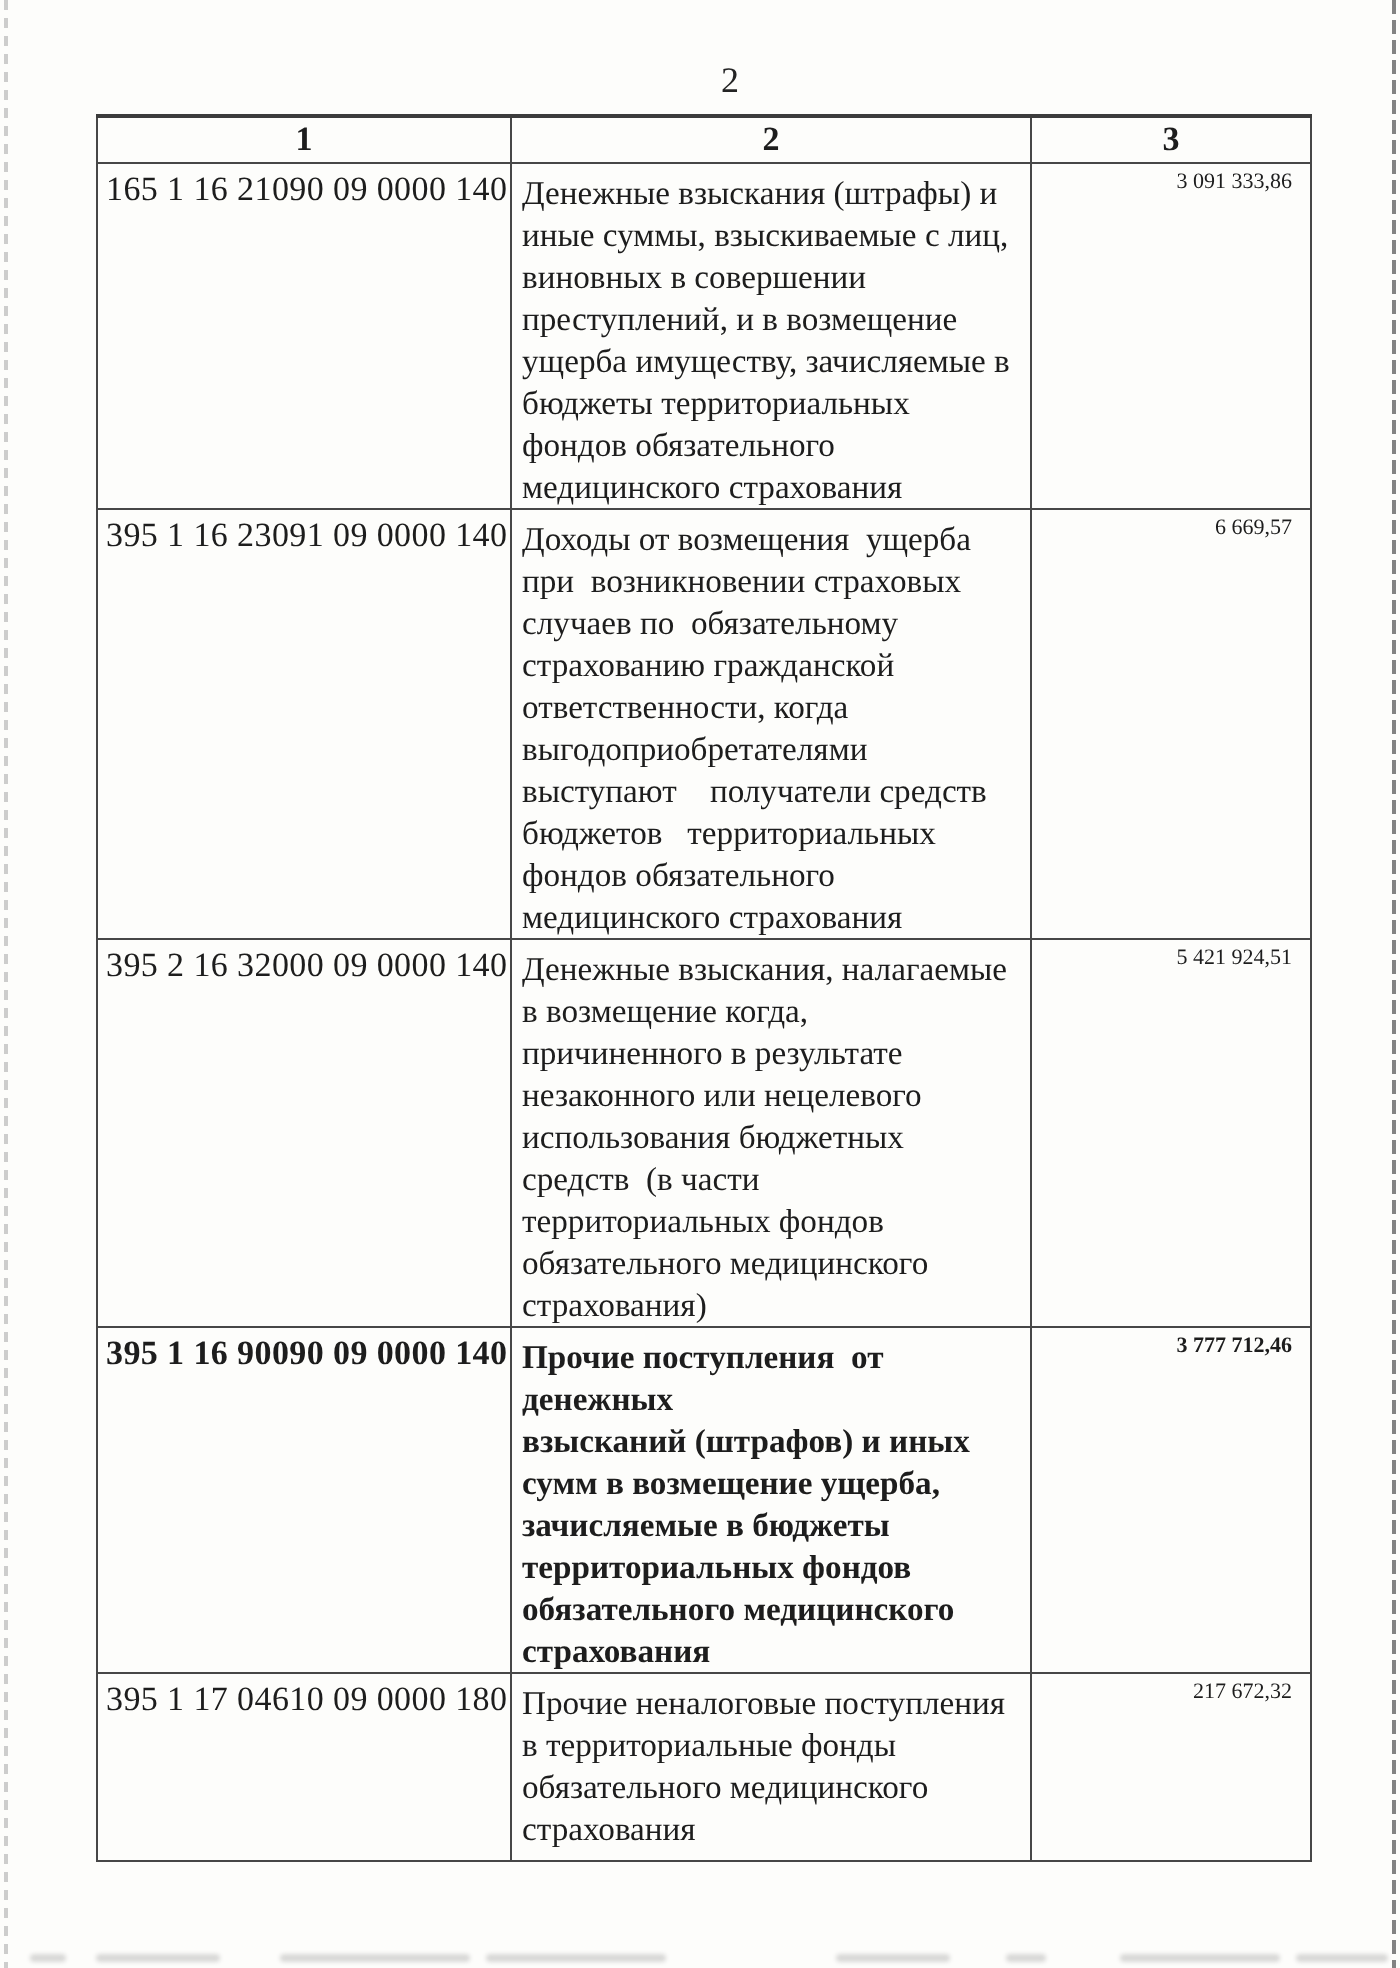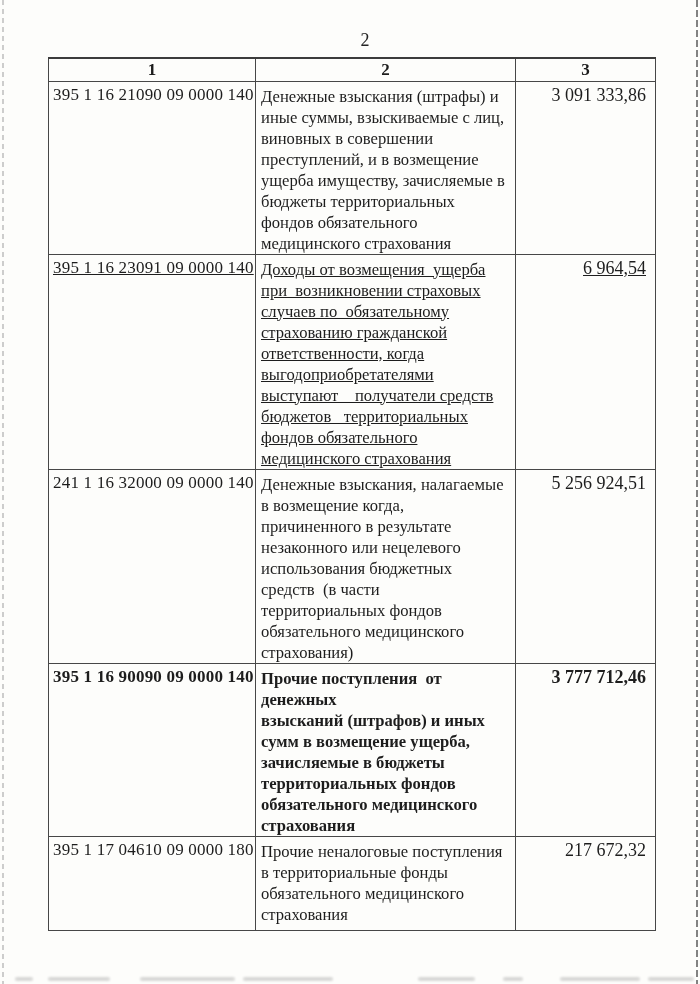--- a/index.html
+++ b/index.html
@@ -64,27 +64,27 @@
     white-space: nowrap;
     letter-spacing: 0.2px;
   }
   td.desc {
     font-size: 16.6px;
     line-height: 21px;
     padding: 4px 2px 0 5px;
     white-space: pre-wrap;
   }
   td.amount {
-    font-size: 18px;
+    font-size: 11px;
     text-align: right;
     padding: 3px 9px 0 0;
     white-space: nowrap;
   }
   tr.r0 { height: 172px; }
-  tr.r1 { height: 212px; text-decoration: underline; }
+  tr.r1 { height: 212px; }
   tr.r2 { height: 190px; }
   tr.r3 { height: 156px; font-weight: bold; }
   tr.r4 { height: 94px; }
   .smudge {
     position: absolute;
     top: 977px;
     height: 4px;
     background: #8a8a8a;
     opacity: .32;
     filter: blur(1px);
@@ -109,21 +109,21 @@
     </colgroup>
     <thead>
       <tr>
         <th>1</th>
         <th>2</th>
         <th>3</th>
       </tr>
     </thead>
     <tbody>
       <tr class="r0">
-        <td class="code">395 1 16 21090 09 0000 140</td>
+        <td class="code">165 1 16 21090 09 0000 140</td>
         <td class="desc">Денежные взыскания (штрафы) и
 иные суммы, взыскиваемые с лиц,
 виновных в совершении
 преступлений, и в возмещение
 ущерба имуществу, зачисляемые в
 бюджеты территориальных
 фондов обязательного
 медицинского страхования</td>
         <td class="amount">3 091 333,86</td>
       </tr>
@@ -132,34 +132,34 @@
         <td class="desc">Доходы от возмещения  ущерба
 при  возникновении страховых
 случаев по  обязательному
 страхованию гражданской
 ответственности, когда
 выгодоприобретателями
 выступают    получатели средств
 бюджетов   территориальных
 фондов обязательного
 медицинского страхования</td>
-        <td class="amount">6 964,54</td>
+        <td class="amount">6 669,57</td>
       </tr>
       <tr class="r2">
-        <td class="code">241 1 16 32000 09 0000 140</td>
+        <td class="code">395 2 16 32000 09 0000 140</td>
         <td class="desc">Денежные взыскания, налагаемые
 в возмещение когда,
 причиненного в результате
 незаконного или нецелевого
 использования бюджетных
 средств  (в части
 территориальных фондов
 обязательного медицинского
 страхования)</td>
-        <td class="amount">5 256 924,51</td>
+        <td class="amount">5 421 924,51</td>
       </tr>
       <tr class="r3">
         <td class="code">395 1 16 90090 09 0000 140</td>
         <td class="desc">Прочие поступления  от денежных
 взысканий (штрафов) и иных
 сумм в возмещение ущерба,
 зачисляемые в бюджеты
 территориальных фондов
 обязательного медицинского
 страхования</td>

